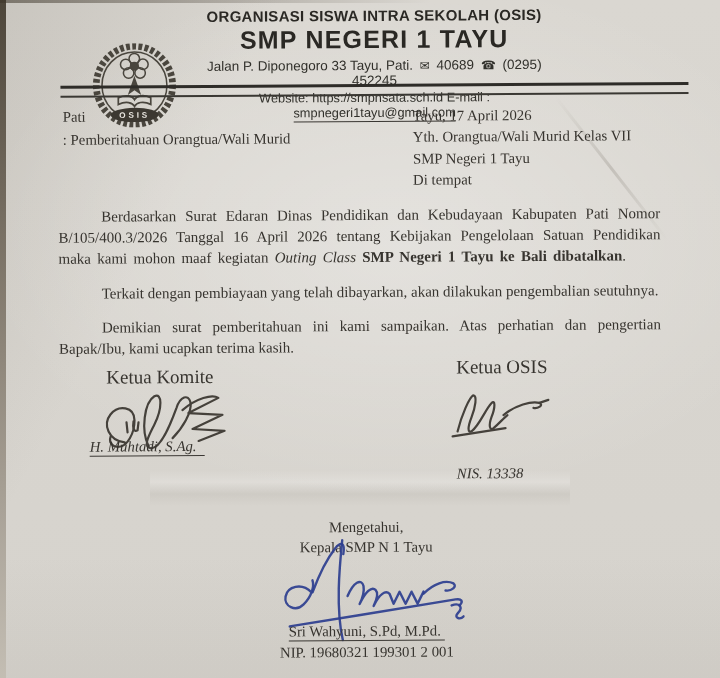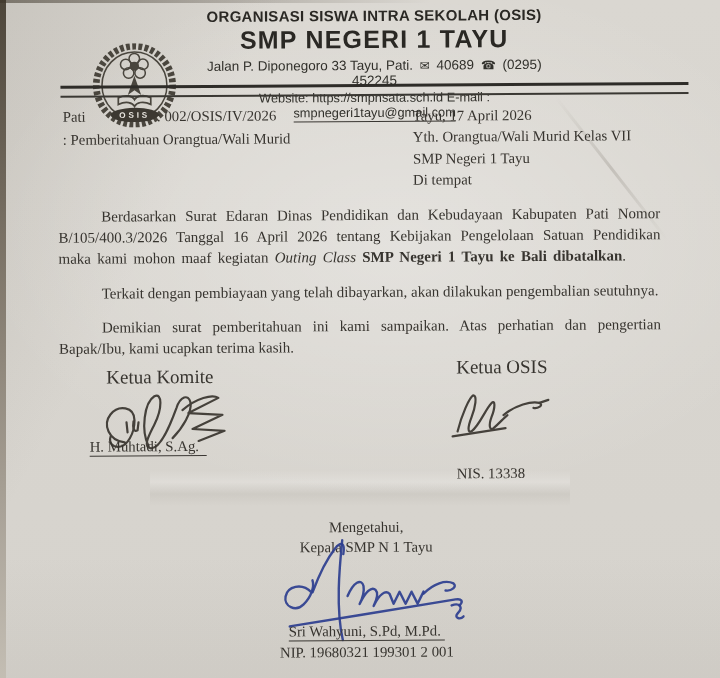--- a/index.html
+++ b/index.html
@@ -40,21 +40,21 @@
   .recipient{left:414px;top:106px;font-size:14.8px;line-height:21.3px;}
   
   .body-block{left:59px;top:205px;width:602px;font-size:15px;line-height:21px;text-align:justify;}
   .body-block p{margin:0;text-indent:43px;}
   .body-block p.p1{margin-bottom:14px;word-spacing:2.5px;}
   .body-block p.p2{margin-bottom:13px;}
   .bi{font-weight:400;font-style:italic;}
   .b{font-weight:700;}
   
   .sig-title{font-size:19px;}
-  .sig-name{font-size:14.8px;}
+  .sig-name{font-size:14.8px;font-style:italic;}
   .sig-svg{pointer-events:none;}
   .ink{stroke:#45413b;fill:none;stroke-width:2.2;stroke-linecap:round;stroke-linejoin:round;}
   .blueink{stroke:#2c3e8f;fill:none;stroke-width:2.4;stroke-linecap:round;stroke-linejoin:round;opacity:.92;}
   .center-block{left:240px;top:517px;width:250px;text-align:center;font-size:14.8px;line-height:20px;}
   .center-name{left:225px;top:623px;width:280px;text-align:center;font-size:14.8px;}
   .center-nip{left:225px;top:644px;width:280px;text-align:center;font-size:14.8px;}
   .logo-svg{width:100%;height:100%;}
 </style>
 </head>
 <body>
@@ -101,21 +101,20 @@
         <span>E-mail :</span>
         <span class="u">smpnegeri1tayu@gmail.com</span>
       </div>
     </div>
 
     <div class="abs rule"></div>
 
     <div class="abs meta">
       <div class="meta-row">
         <span class="meta-label">Pati</span>
-        <span>: 002/OSIS/IV/2026</span>
       </div>
       <div class="meta-row">
         <span>: Pemberitahuan Orangtua/Wali Murid</span>
       </div>
     </div>
 
     <div class="abs recipient">
       <div>Tayu, 17 April 2026</div>
       <div>Yth. Orangtua/Wali Murid Kelas VII</div>
       <div>SMP Negeri 1 Tayu</div>

